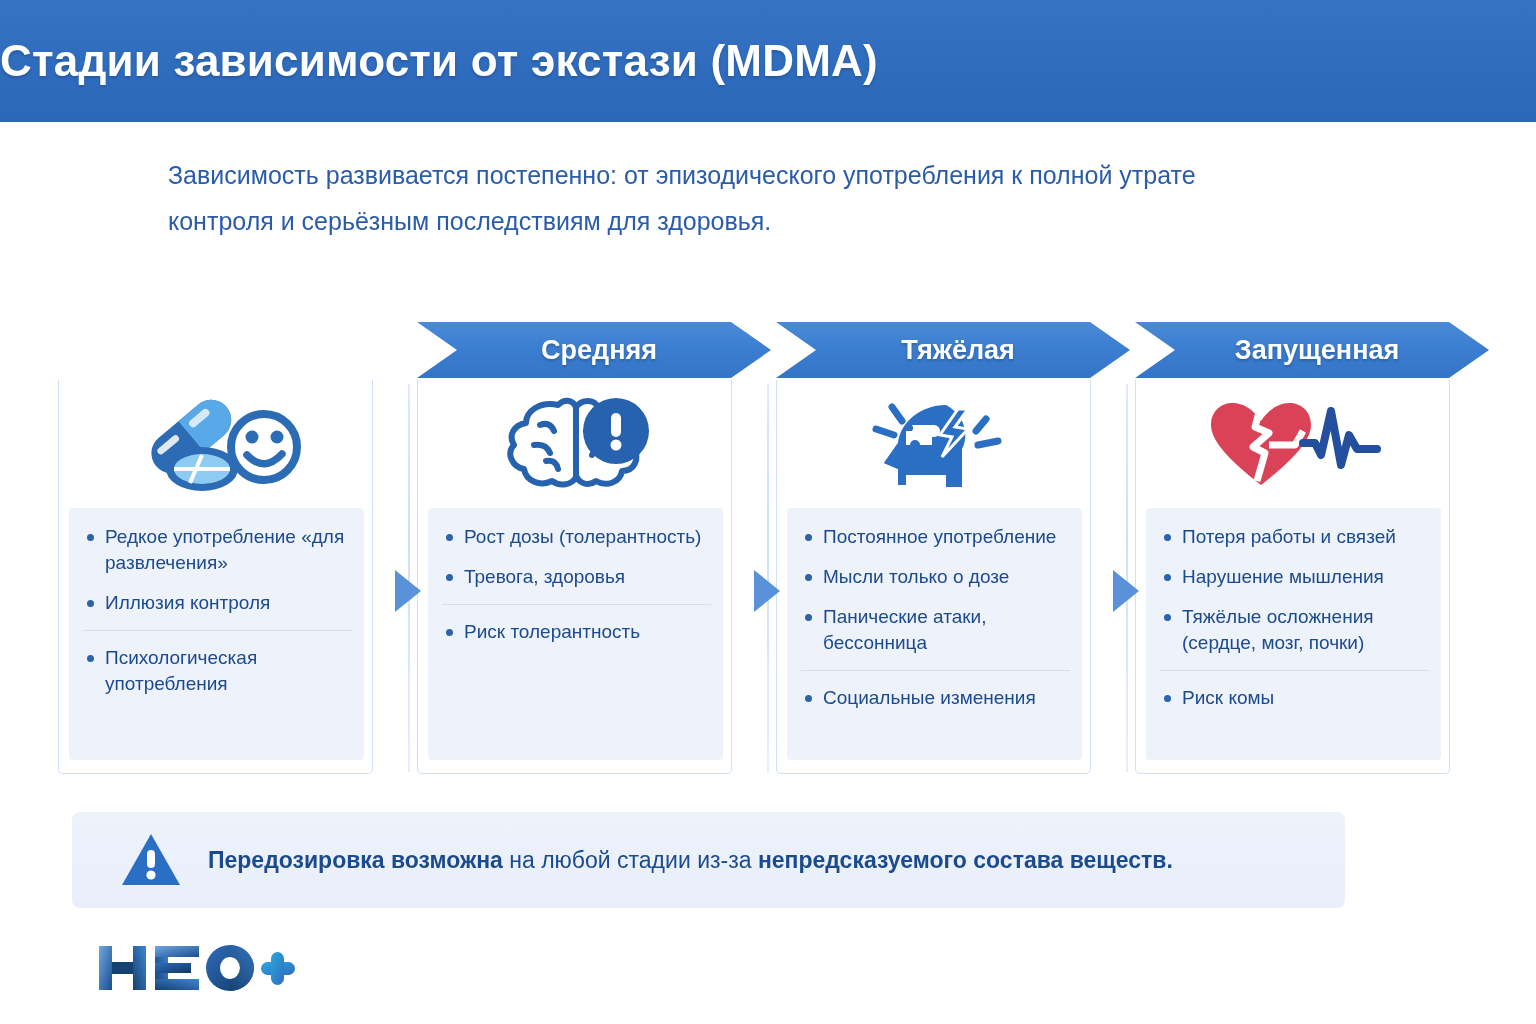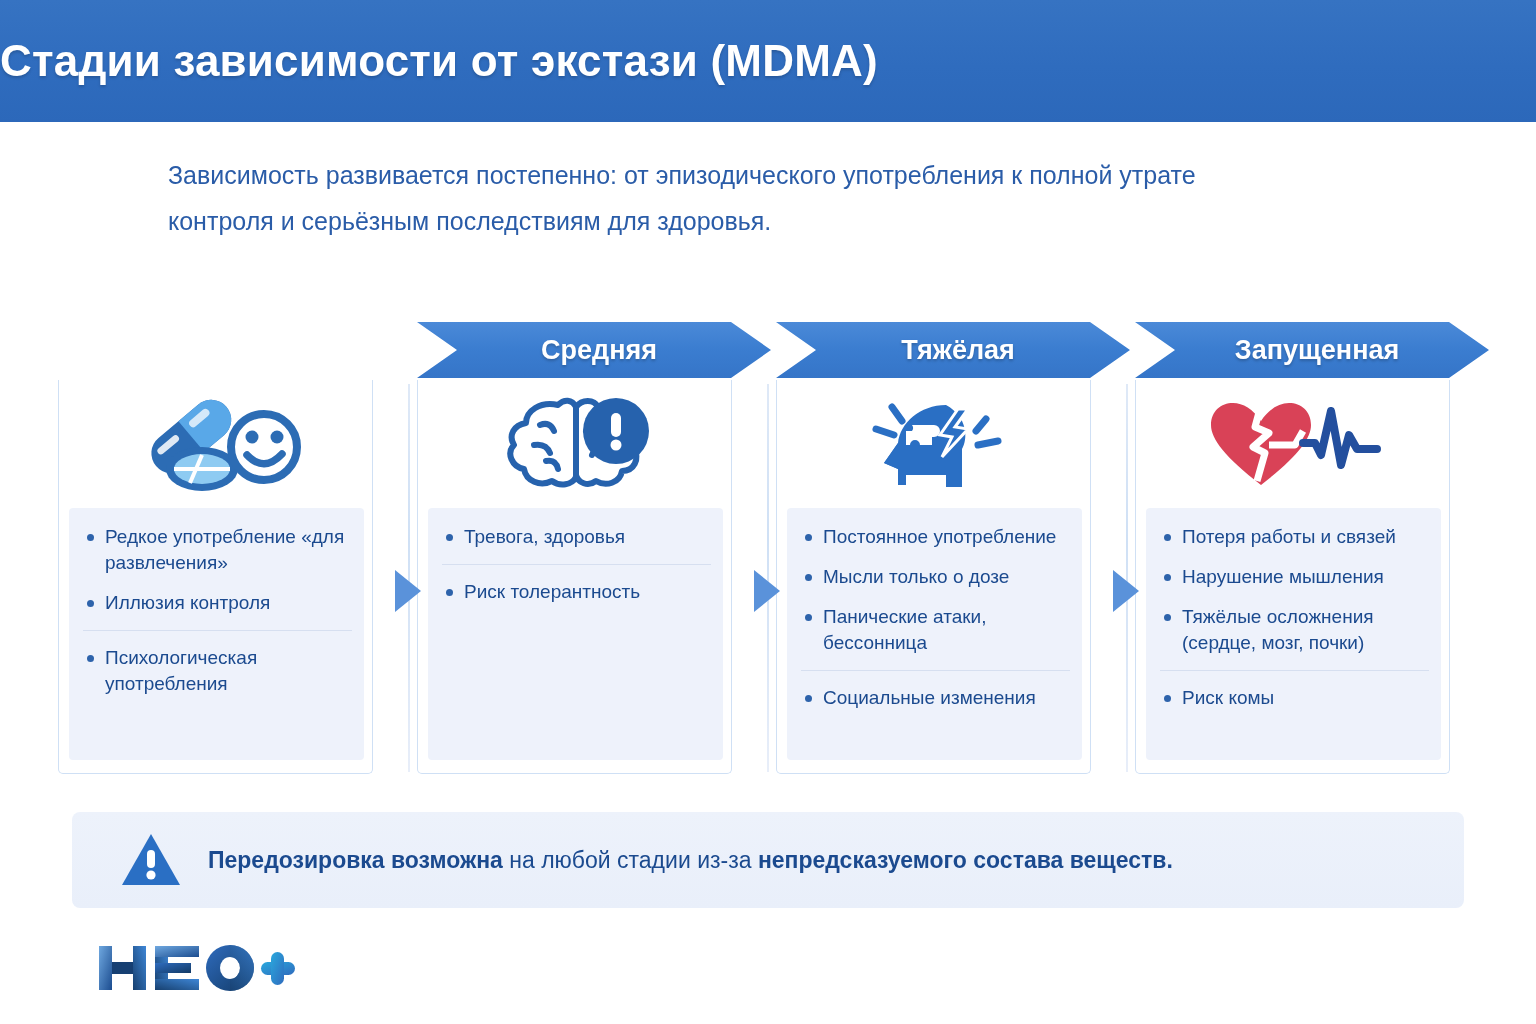--- a/index.html
+++ b/index.html
@@ -179,21 +179,21 @@
     background: linear-gradient(180deg, #dfe9f7 0%, #cfe0f5 40%, #e8eef9 100%);
   }
   .v-divider.d0 { left: 350px; }
   .v-divider.d1 { left: 709px; }
   .v-divider.d2 { left: 1068px; }
 
   
   .warn {
     position: absolute;
     left: 72px; top: 812px;
-    width: 1392px;
+    width: 1273px;
     height: 96px;
     background: linear-gradient(180deg, #edf2fb 0%, #e9effa 100%);
     border-radius: 8px;
     display: flex;
     align-items: center;
     padding-left: 48px;
   }
   .warn-tri {
     width: 62px; height: 56px;
     flex: 0 0 auto;
@@ -287,20 +287,21 @@
             <path d="M104 34 q-10 -4 -14 6"></path>
             <path d="M112 56 q-12 -2 -16 8"></path>
           </g>
           <circle cx="120" cy="40" r="33" fill="#2662ad"></circle>
           <rect x="115" y="22" width="10" height="24" rx="5" fill="#ffffff"></rect>
           <circle cx="120" cy="54" r="5.5" fill="#ffffff"></circle>
         </svg>
       </div>
       <div class="bullets-box">
         <ul class="bullets">
+            <li>Рост дозы (толерантность)</li>
             <li>Тревога, здоровья</li>
             <li class="sep-before">Риск толерантность</li>
           </ul>
       </div>
     </div>
   </div>
 
   <div class="stage-col c2">
     <div class="chev">
       <span class="chev-label">Тяжёлая</span>

